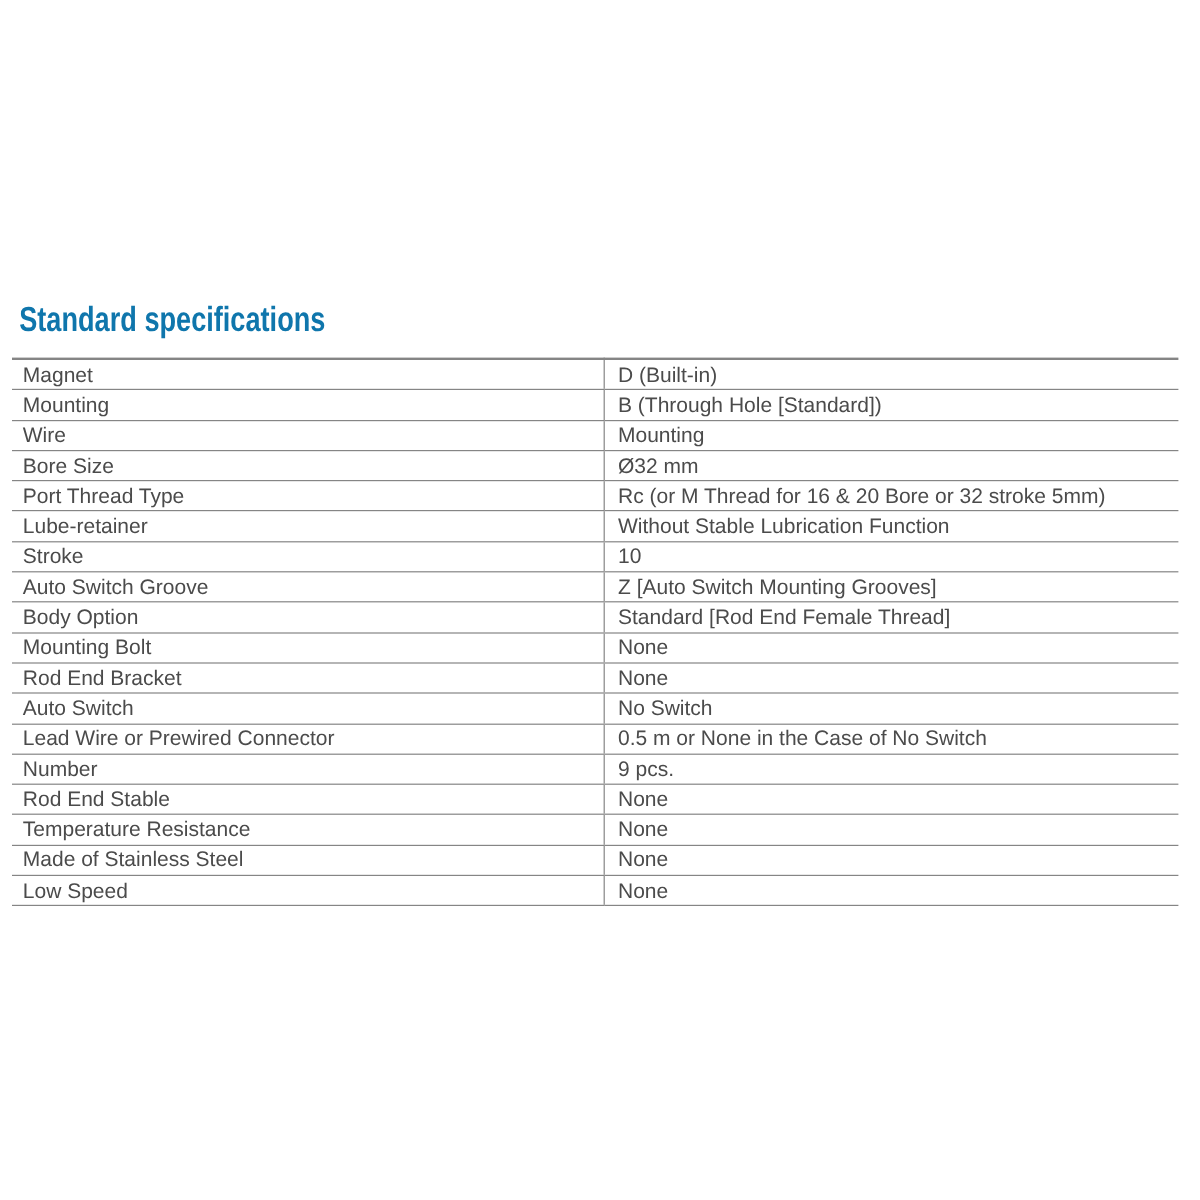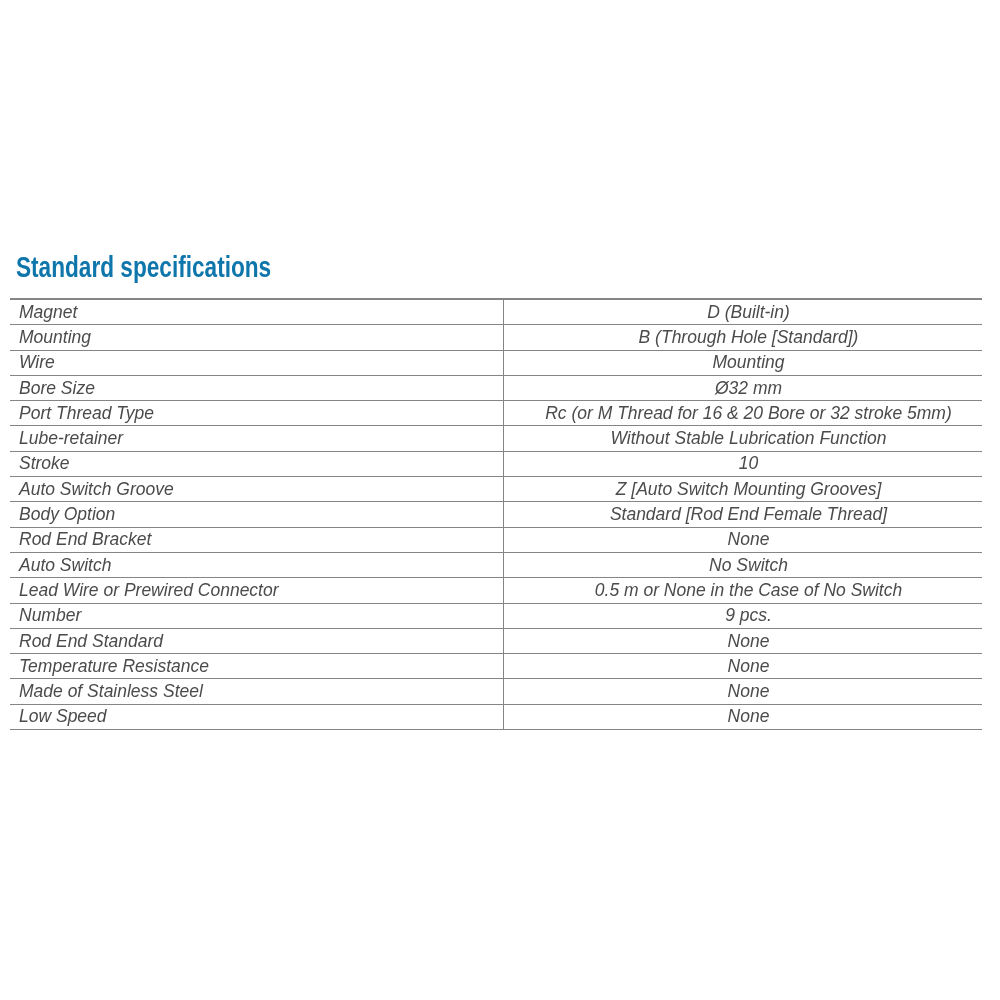--- a/index.html
+++ b/index.html
@@ -40,30 +40,28 @@
   .spec-table td {
     height: 24.3px;
     border-top: 1px solid var(--border-color, #858585);
     border-bottom: 1px solid var(--border-color, #858585);
     font-size: 17.5px;
     color: var(--text-color, #4b4b4b);
     vertical-align: middle;
     white-space: nowrap;
     overflow: hidden;
     padding: 0;
-    font-style: italic;
   }
   td.label-cell {
     width: 484px;
     padding-left: 9px;
   }
   td.value-cell {
     border-left: 1px solid var(--border-color, #858585);
     padding-left: 11px;
-    text-align: center;
   }
 </style>
 </head>
 <body style="--bg: #ffffff; --title-color: #0f76ac; --border-color: #858585; --text-color: #4b4b4b;">
 
 <h1 class="page-title">Standard specifications</h1>
 
 <table class="spec-table">
   <tbody>
   <tr>
@@ -104,20 +102,24 @@
   <tr>
     <td class="label-cell">Auto Switch Groove</td>
     <td class="value-cell">Z [Auto Switch Mounting Grooves]</td>
   </tr>
 
   <tr>
     <td class="label-cell">Body Option</td>
     <td class="value-cell">Standard [Rod End Female Thread]</td>
   </tr>
 
+  <tr>
+    <td class="label-cell">Mounting Bolt</td>
+    <td class="value-cell">None</td>
+  </tr>
 
   <tr>
     <td class="label-cell">Rod End Bracket</td>
     <td class="value-cell">None</td>
   </tr>
 
   <tr>
     <td class="label-cell">Auto Switch</td>
     <td class="value-cell">No Switch</td>
   </tr>
@@ -126,21 +128,21 @@
     <td class="label-cell">Lead Wire or Prewired Connector</td>
     <td class="value-cell">0.5 m or None in the Case of No Switch</td>
   </tr>
 
   <tr>
     <td class="label-cell">Number</td>
     <td class="value-cell">9 pcs.</td>
   </tr>
 
   <tr>
-    <td class="label-cell">Rod End Standard</td>
+    <td class="label-cell">Rod End Stable</td>
     <td class="value-cell">None</td>
   </tr>
 
   <tr>
     <td class="label-cell">Temperature Resistance</td>
     <td class="value-cell">None</td>
   </tr>
 
   <tr>
     <td class="label-cell">Made of Stainless Steel</td>

